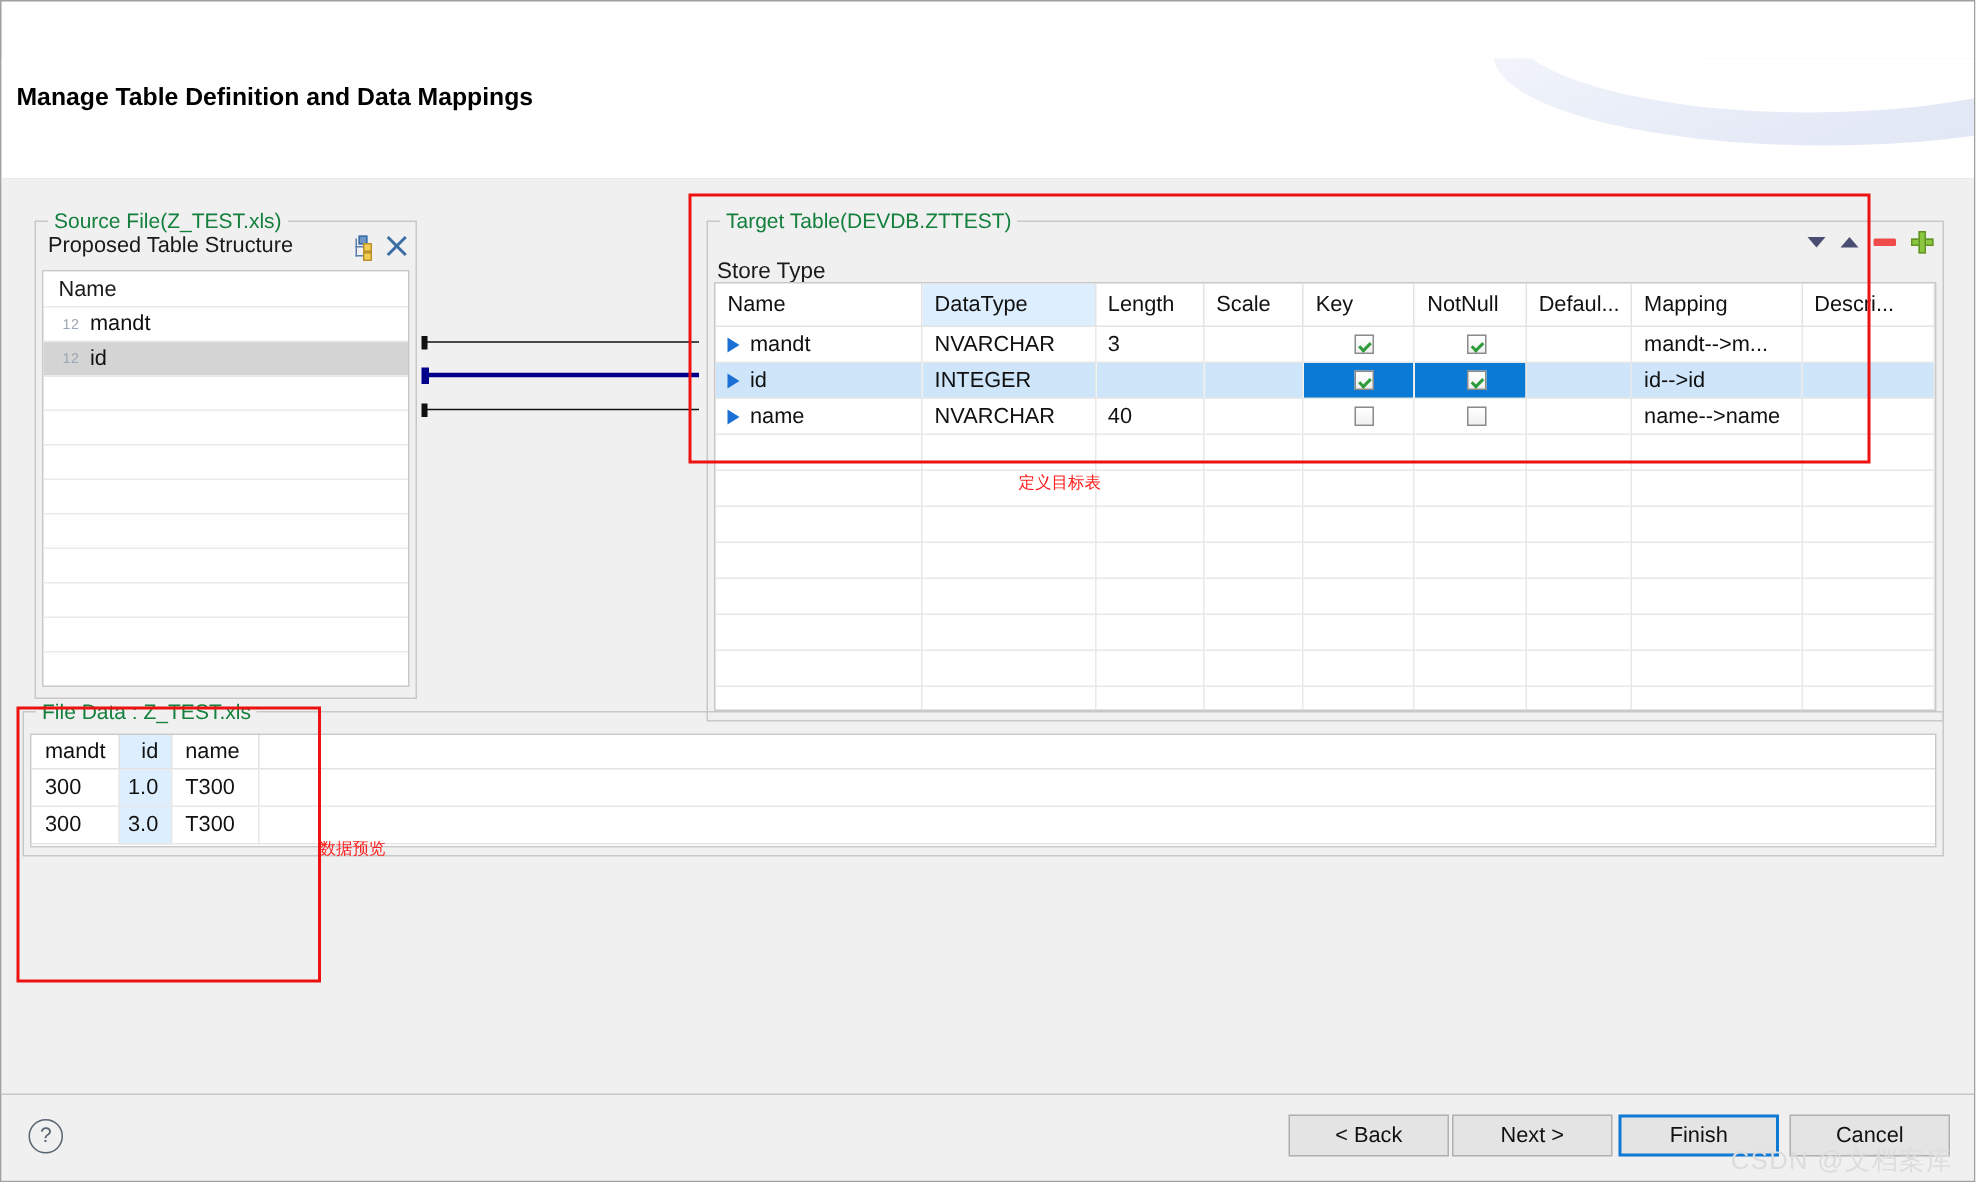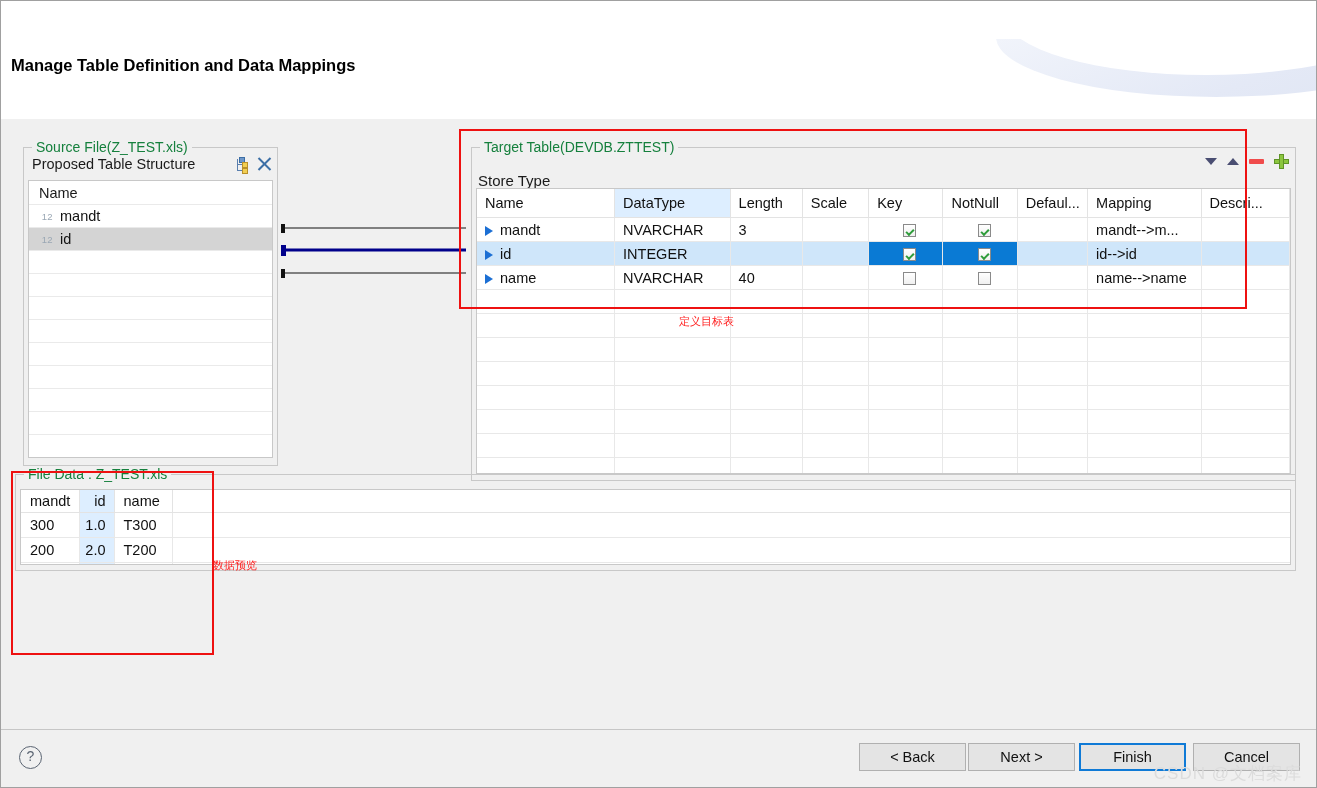--- a/index.html
+++ b/index.html
@@ -494,26 +494,20 @@
             <th>name</th>
             <th></th>
           </tr>
           <tr>
             <td>300</td>
             <td class="idcol num">1.0</td>
             <td>T300</td>
             <td></td>
           </tr>
           <tr>
-            <td>200</td>
-            <td class="idcol num">2.0</td>
-            <td>T200</td>
-            <td></td>
-          </tr>
-          <tr>
             <td>300</td>
             <td class="idcol num">3.0</td>
             <td>T300</td>
             <td></td>
           </tr>
 
         </tbody>
           </table>
       </div>
     </div>

